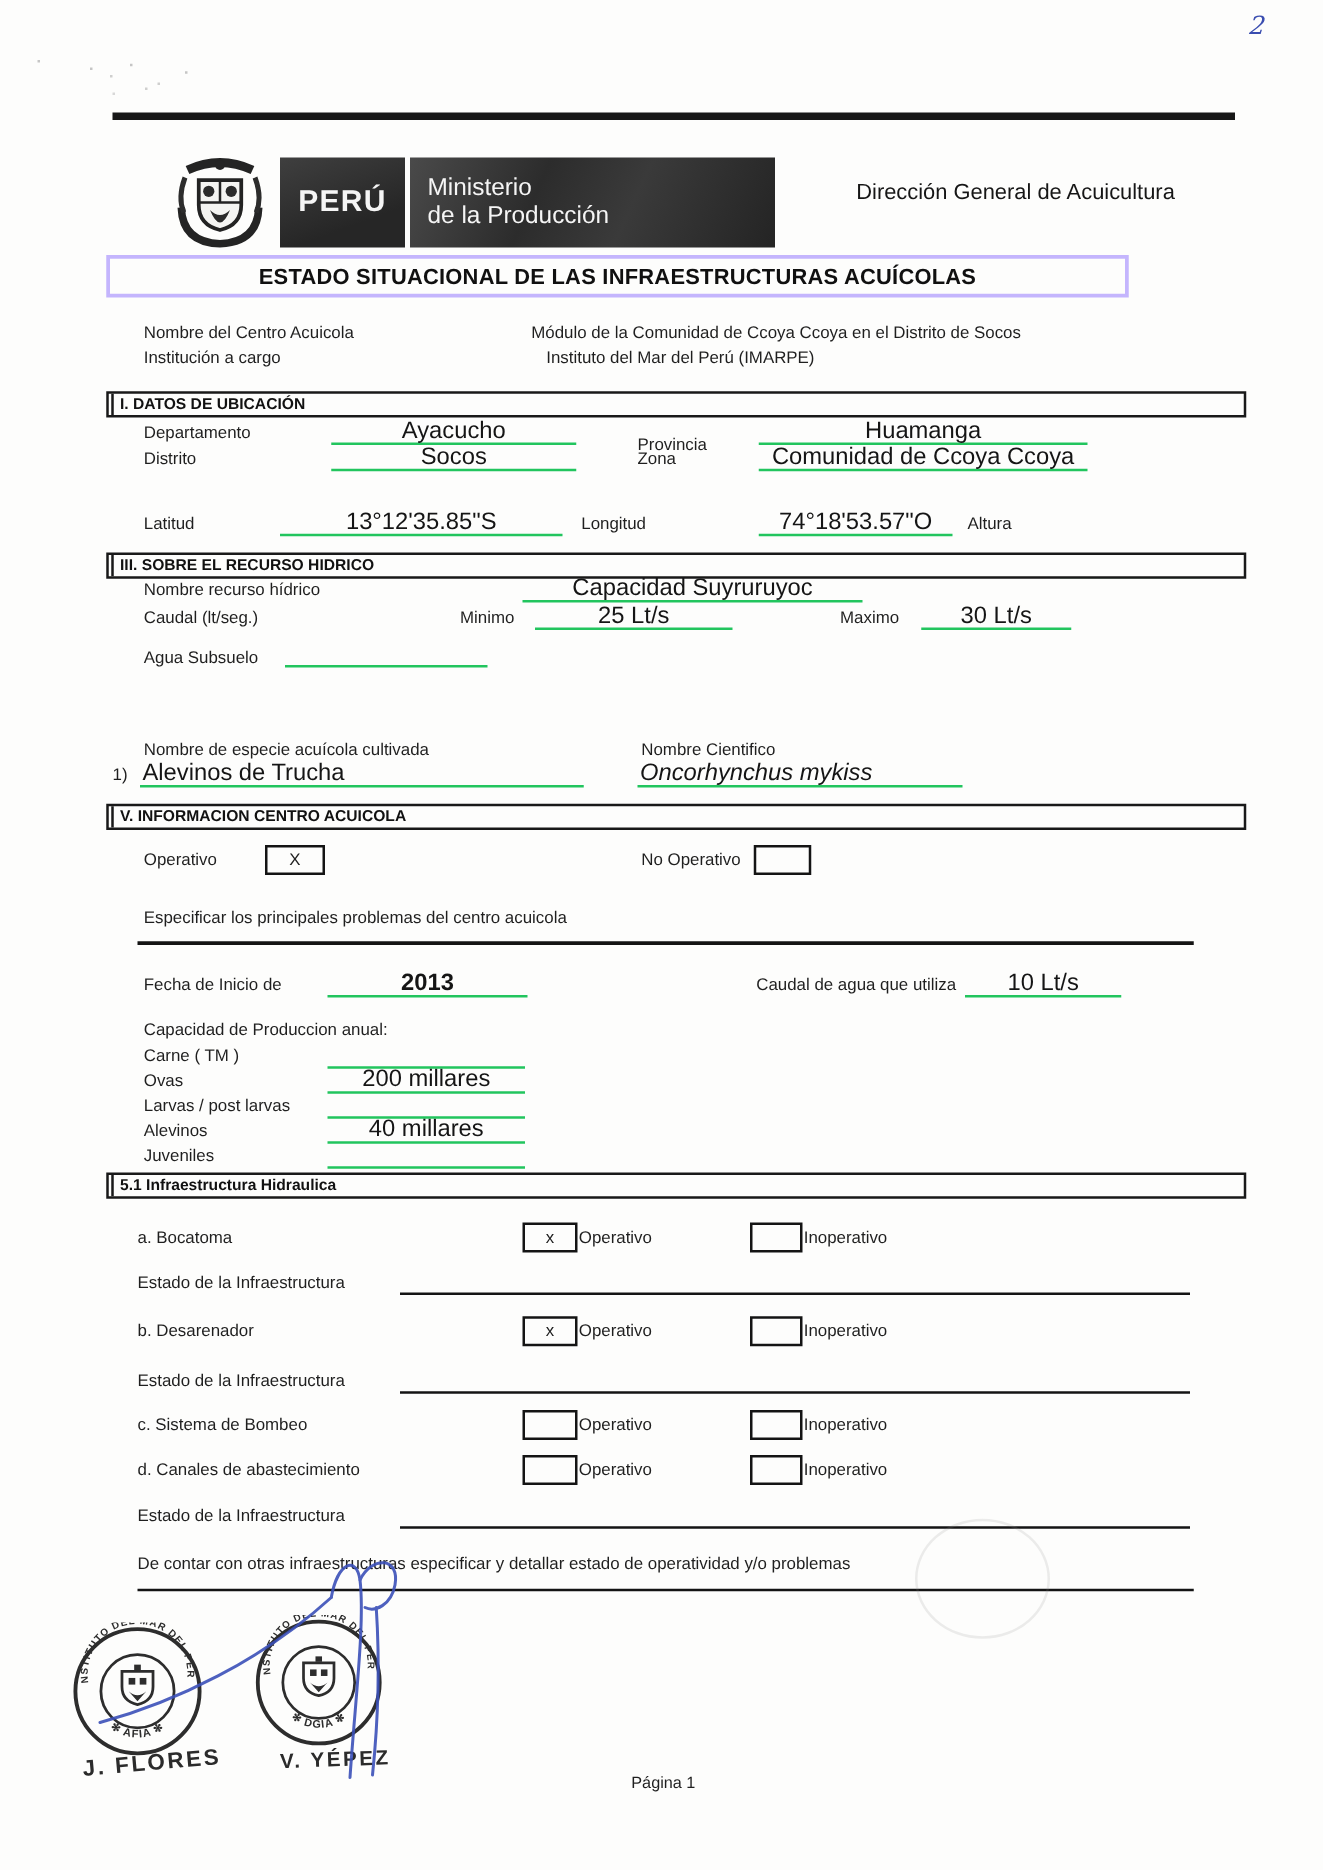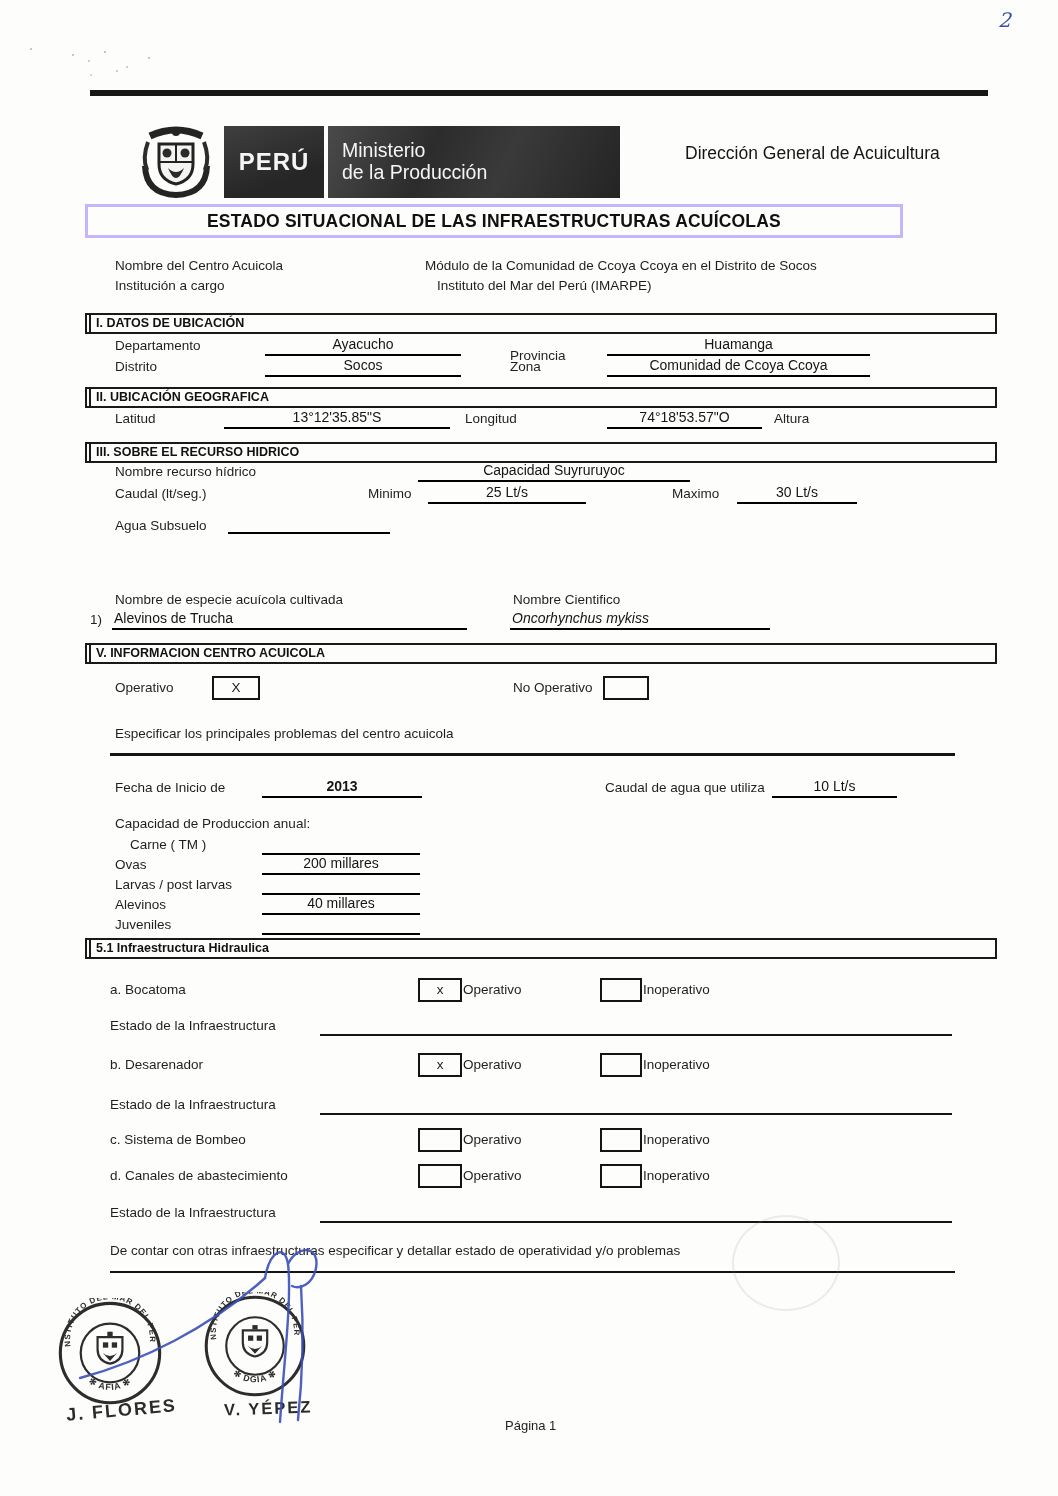--- a/index.html
+++ b/index.html
@@ -1,22 +1,22 @@
 <!DOCTYPE html>
 <html><head>
 <meta charset="utf-8">
 <style>
   html,body{margin:0;padding:0;background:#ffffff;}
   .page{position:relative;width:1058px;height:1496px;background:#fdfdfc;overflow:hidden;
         font-family:"Liberation Sans",sans-serif;color:#1d1d1d;}
   .abs{position:absolute;}
   .lbl{position:absolute;font-size:13.5px;white-space:nowrap;color:#1f1f1f;}
   .lbl-lg{position:absolute;font-size:17.5px;white-space:nowrap;color:#161616;}
-  .ul-field{position:absolute;border-bottom:2px solid #000000;text-align:center;
-            font-size:14px;height:18px;line-height:17px;white-space:nowrap;color:#151515;}
+  .ul-field{position:absolute;border-bottom:2px solid #22c55e;text-align:center;
+            font-size:19px;height:18px;line-height:17px;white-space:nowrap;color:#151515;}
   .ul-left{text-align:left;padding-left:2px;}
   .bar{position:absolute;left:85px;width:899px;height:17px;border:2px solid #191919;
        background:#fdfdfc;font-weight:bold;font-size:12.5px;line-height:17px;
        padding-left:9px;box-sizing:content-box;color:#111;}
   .bar::before{content:"";position:absolute;left:2px;top:0;bottom:0;width:1.5px;background:#191919;}
   .chk{position:absolute;border:2px solid #141414;background:#fdfdfc;text-align:center;
        font-size:13.5px;line-height:20px;color:#222;}
   .hr{position:absolute;border-top:2.5px solid #141414;height:0;}
   .darkbox{position:absolute;color:#f5f5f5;}
   .titlebox{position:absolute;left:85px;top:204px;width:812px;height:28px;border:3px solid #c4b5fd;
@@ -84,21 +84,20 @@
   <div class="bar" style="top:313px;">I. DATOS DE UBICACIÓN</div>
   <div class="lbl" style="left:115px;top:338px;">Departamento</div>
   <div class="ul-field" style="left:265px;top:336px;width:196px;">Ayacucho</div>
   <div class="lbl" style="left:510px;top:348px;">Provincia</div>
   <div class="ul-field" style="left:607px;top:336px;width:263px;">Huamanga</div>
   <div class="lbl" style="left:115px;top:359px;">Distrito</div>
   <div class="ul-field" style="left:265px;top:357px;width:196px;">Socos</div>
   <div class="lbl" style="left:510px;top:359px;">Zona</div>
   <div class="ul-field" style="left:607px;top:357px;width:263px;">Comunidad de Ccoya Ccoya</div>
 
-  <div class="bar" style="top:387px;">II. UBICACIÓN GEOGRAFICA</div>
   <div class="lbl" style="left:115px;top:411px;">Latitud</div>
   <div class="ul-field" style="left:224px;top:409px;width:226px;">13°12'35.85"S</div>
   <div class="lbl" style="left:465px;top:411px;">Longitud</div>
   <div class="ul-field" style="left:607px;top:409px;width:155px;">74°18'53.57"O</div>
   <div class="lbl" style="left:774px;top:411px;">Altura</div>
   <div class="ul-field" style="left:848px;top:409px;width:112px;margin-top:34px;">3554 m.s.n.m.</div>
 
   <div class="bar" style="top:442px;">III. SOBRE EL RECURSO HIDRICO</div>
   <div class="lbl" style="left:115px;top:464px;">Nombre recurso hídrico</div>
   <div class="ul-field" style="left:418px;top:462px;width:272px;">Capacidad Suyruruyoc</div>
@@ -124,21 +123,21 @@
 
   <div class="lbl" style="left:115px;top:726px;">Especificar los principales problemas del centro acuicola</div>
   <div class="hr" style="left:110px;top:753px;width:845px;border-top-width:3px;"></div>
 
   <div class="lbl" style="left:115px;top:780px;">Fecha de Inicio de</div>
   <div class="ul-field" style="left:262px;top:778px;width:160px;font-weight:bold;">2013</div>
   <div class="lbl" style="left:605px;top:780px;">Caudal de agua que utiliza</div>
   <div class="ul-field" style="left:772px;top:778px;width:125px;">10 Lt/s</div>
 
   <div class="lbl" style="left:115px;top:816px;">Capacidad de Produccion anual:</div>
-  <div class="lbl" style="left:130px;top:837px;">Carne ( TM )</div>
+  <div class="lbl" style="left:115px;top:837px;">Carne ( TM )</div>
   <div class="ul-field" style="left:262px;top:835px;width:158px;"></div>
   <div class="lbl" style="left:115px;top:857px;">Ovas</div>
   <div class="ul-field" style="left:262px;top:855px;width:158px;">200 millares</div>
   <div class="lbl" style="left:115px;top:877px;">Larvas / post larvas</div>
   <div class="ul-field" style="left:262px;top:875px;width:158px;"></div>
   <div class="lbl" style="left:115px;top:897px;">Alevinos</div>
   <div class="ul-field" style="left:262px;top:895px;width:158px;">40 millares</div>
   <div class="lbl" style="left:115px;top:917px;">Juveniles</div>
   <div class="ul-field" style="left:262px;top:915px;width:158px;"></div>
 

